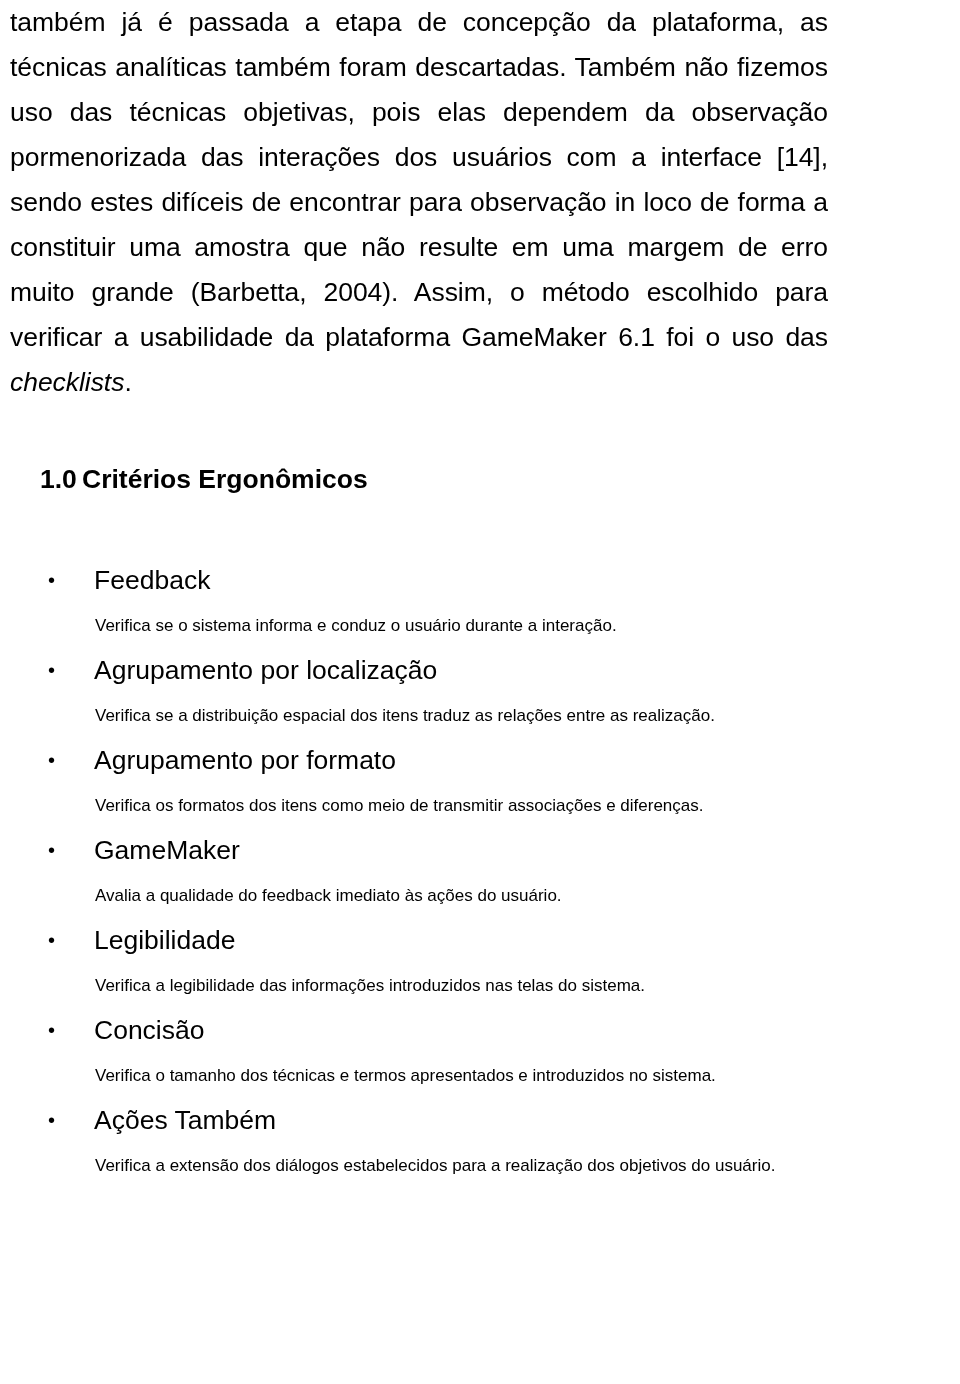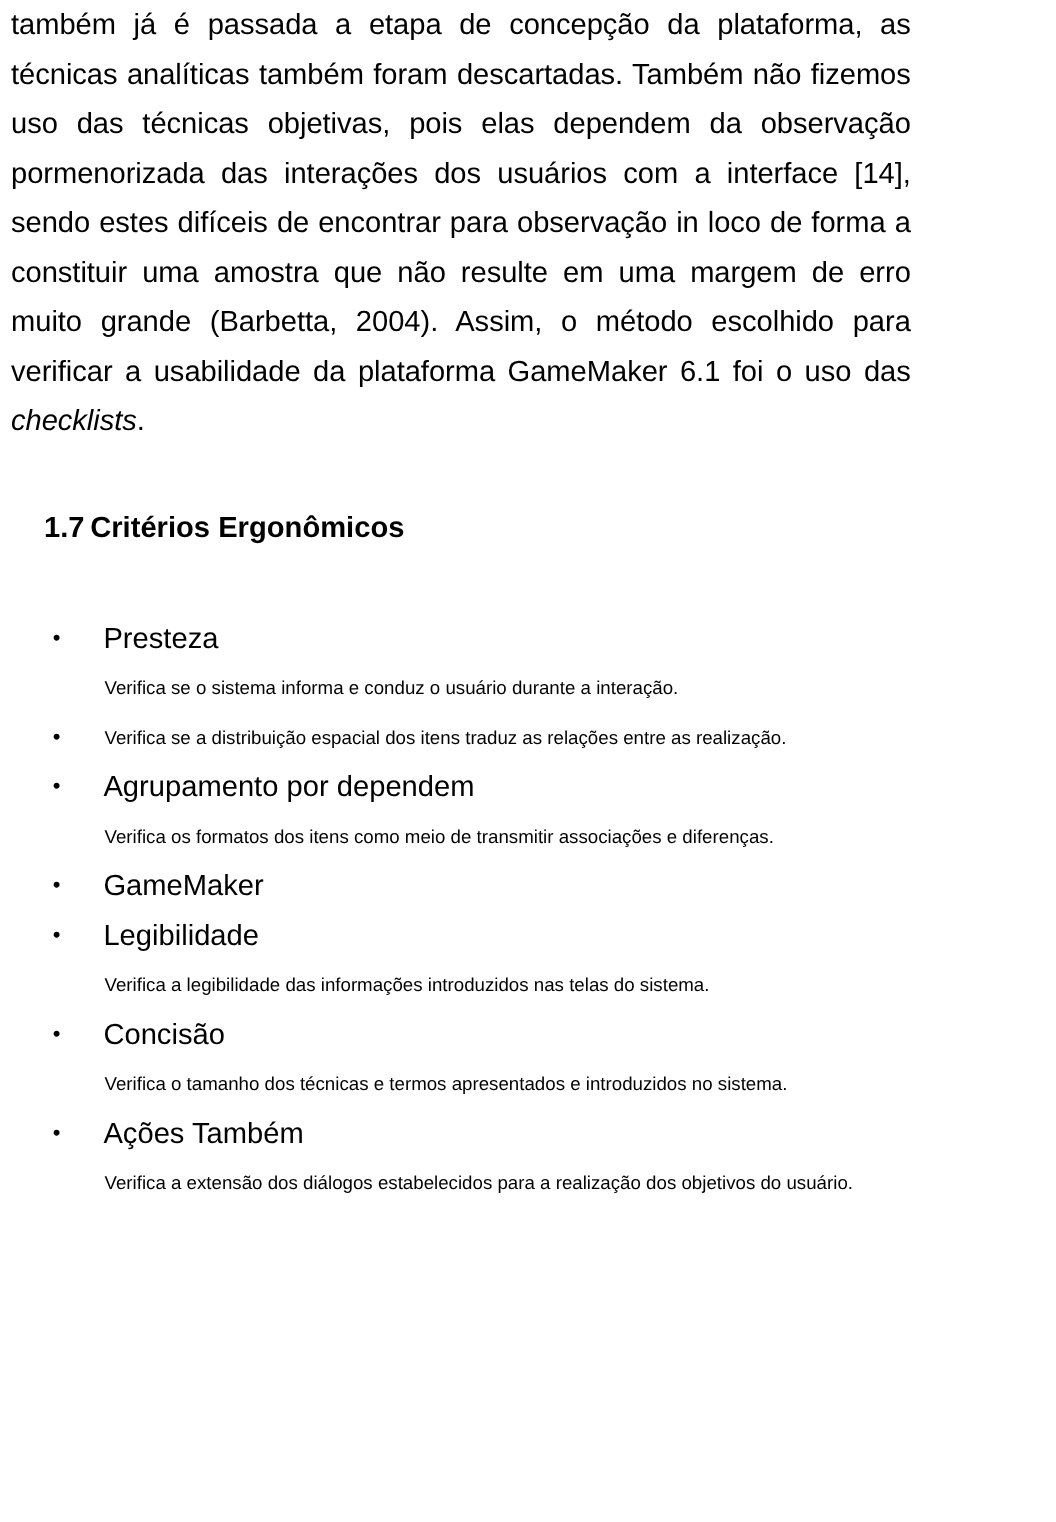--- a/index.html
+++ b/index.html
@@ -94,57 +94,59 @@
 </head>
 <body>
 
 <div class="page">
 
   <p class="para"><span>também já é passada a etapa de concepção da plataforma, as técnicas analíticas também foram descartadas. Também não fizemos uso das técnicas objetivas, pois elas dependem da observação pormenorizada das interações dos usuários com a interface [14], sendo estes difíceis de encontrar para observação in loco de forma a constituir uma amostra que não resulte em uma margem de erro muito grande (Barbetta, 2004). Assim, o método escolhido para verificar a usabilidade da plataforma GameMaker 6.1 foi o uso das </span><span class="ital">checklists</span><span>.</span></p>
 
   <div class="gap-md"></div>
 
   <h2 class="heading">
-    <span class="num">1.7</span>
+    <span class="num">1.0</span>
     <span>Critérios Ergonômicos</span>
   </h2>
 
   <div class="gap-lg"></div>
 
 
   <ul class="crit-list">
 
     <li class="crit-item">
       <p class="crit-term">
         <span class="bullet">•</span>
-        <span class="term-text">Presteza</span>
+        <span class="term-text">Feedback</span>
       </p>
       <p class="crit-desc">Verifica se o sistema informa e conduz o usuário durante a interação.</p>
     </li>
 
     <li class="crit-item">
       <p class="crit-term">
         <span class="bullet">•</span>
+        <span class="term-text">Agrupamento por localização</span>
       </p>
       <p class="crit-desc">Verifica se a distribuição espacial dos itens traduz as relações entre as realização.</p>
     </li>
 
     <li class="crit-item">
       <p class="crit-term">
         <span class="bullet">•</span>
-        <span class="term-text">Agrupamento por dependem</span>
+        <span class="term-text">Agrupamento por formato</span>
       </p>
       <p class="crit-desc">Verifica os formatos dos itens como meio de transmitir associações e diferenças.</p>
     </li>
 
     <li class="crit-item">
       <p class="crit-term">
         <span class="bullet">•</span>
         <span class="term-text">GameMaker</span>
       </p>
+      <p class="crit-desc">Avalia a qualidade do feedback imediato às ações do usuário.</p>
     </li>
 
     <li class="crit-item">
       <p class="crit-term">
         <span class="bullet">•</span>
         <span class="term-text">Legibilidade</span>
       </p>
       <p class="crit-desc">Verifica a legibilidade das informações introduzidos nas telas do sistema.</p>
     </li>
 

